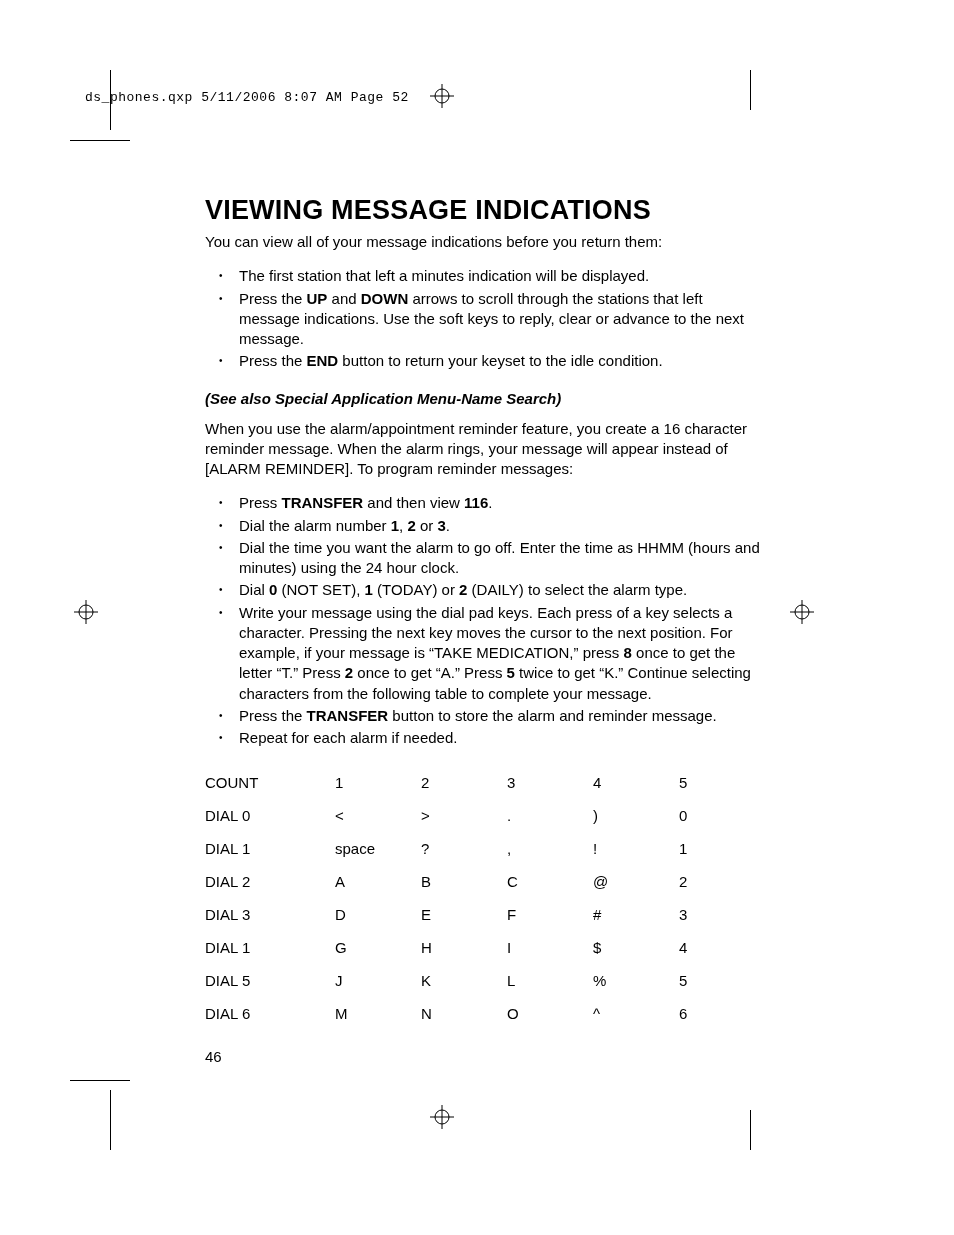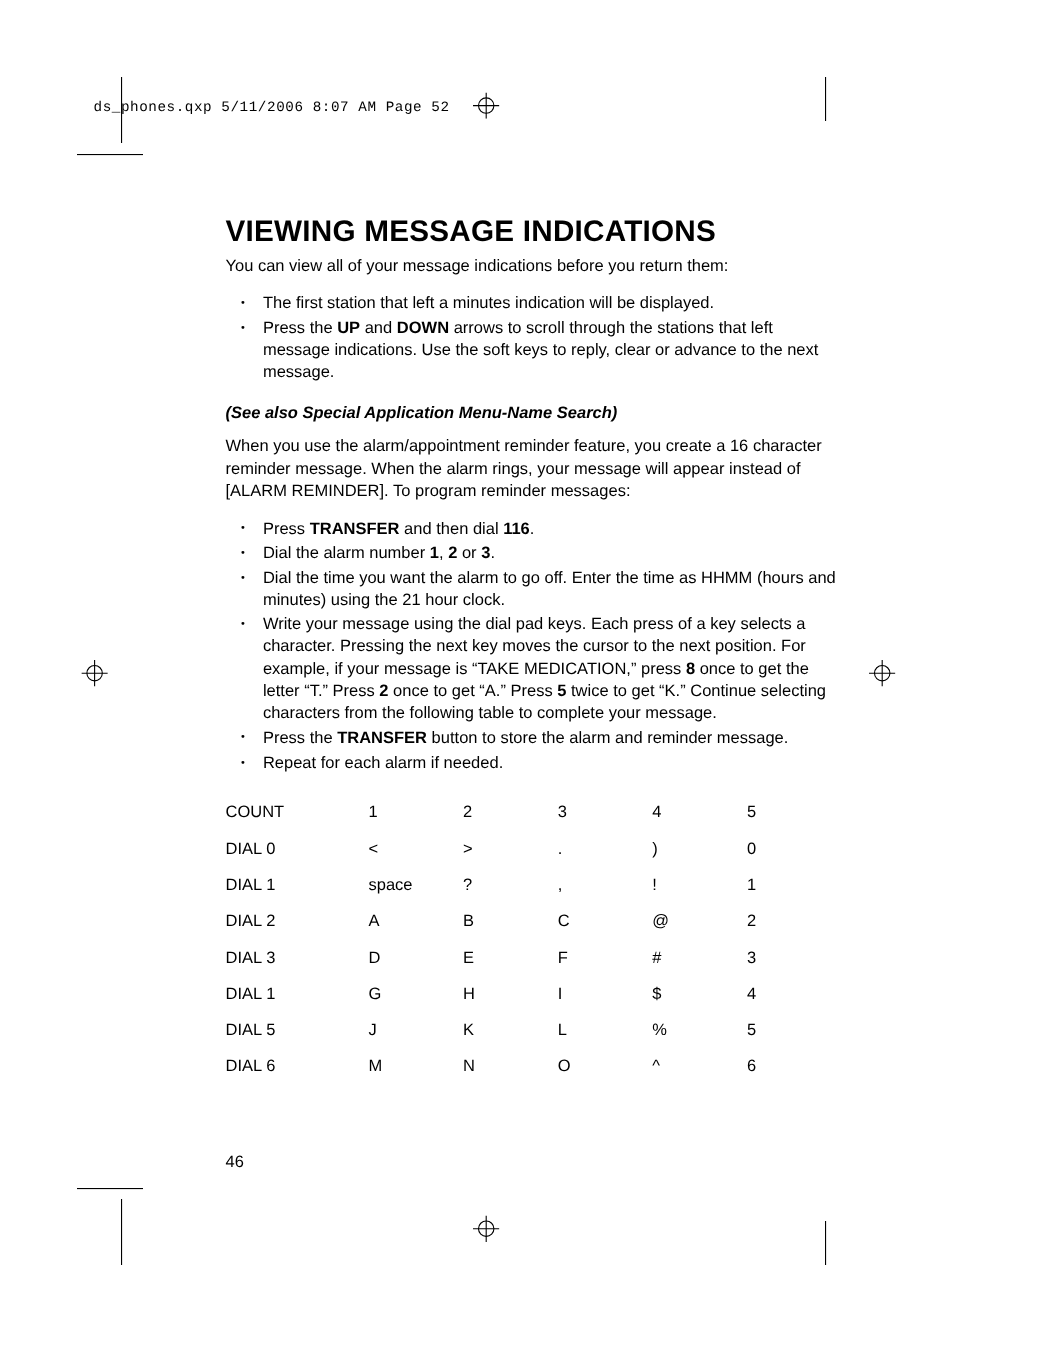--- a/index.html
+++ b/index.html
@@ -146,28 +146,30 @@
 
 <div class="header-line">ds_phones.qxp  5/11/2006  8:07 AM  Page 52</div>
 
 <div class="page">
 
   <h1>VIEWING MESSAGE INDICATIONS</h1>
   <p class="intro">You can view all of your message indications before you return them:</p>
   <ul class="bullets">
     <li><span>The first station that left a minutes indication will be displayed.</span></li>
     <li><span>Press the </span><span class="b">UP</span><span> and </span><span class="b">DOWN</span><span> arrows to scroll through the stations that left message indications. Use the soft keys to reply, clear or advance to the next message.</span></li>
+    <li><span>Press the </span><span class="b">END</span><span> button to return your keyset to the idle condition.</span></li>
   </ul>
 
   <p class="subhead">(See also Special Application Menu-Name Search)</p>
   <p class="para">When you use the alarm/appointment reminder feature, you  create a 16 character reminder message. When the alarm rings, your message will appear instead of [ALARM REMINDER]. To program reminder messages:</p>
   <ul class="bullets">
-    <li><span>Press </span><span class="b">TRANSFER</span><span> and then dial </span><span class="b">116</span><span>.</span></li>
+    <li><span>Press </span><span class="b">TRANSFER</span><span> and then view </span><span class="b">116</span><span>.</span></li>
     <li><span>Dial the alarm number </span><span class="b">1</span><span>, </span><span class="b">2</span><span> or </span><span class="b">3</span><span>.</span></li>
-    <li><span>Dial the time you want the alarm to go off. Enter the time as HHMM (hours and minutes) using the 21 hour clock.</span></li>
+    <li><span>Dial the time you want the alarm to go off. Enter the time as HHMM (hours and minutes) using the 24 hour clock.</span></li>
+    <li><span>Dial </span><span class="b">0</span><span> (NOT SET), </span><span class="b">1</span><span> (TODAY) or </span><span class="b">2</span><span> (DAILY) to select the alarm type.</span></li>
     <li><span>Write your message using the dial pad keys. Each press of a key selects a character. Pressing the next key moves the cursor to the next position. For example, if your message is “TAKE MEDICATION,” press </span><span class="b">8</span><span> once to get the letter “T.” Press </span><span class="b">2</span><span> once to get “A.” Press </span><span class="b">5</span><span> twice to get “K.” Continue selecting characters from the following table to complete your message.</span></li>
     <li><span>Press the </span><span class="b">TRANSFER</span><span> button to store the alarm and reminder message.</span></li>
     <li><span>Repeat for each alarm if needed.</span></li>
   </ul>
 
   <table class="chars">
     <tbody>
         <tr>
       <td>COUNT</td>
       <td>1</td>

